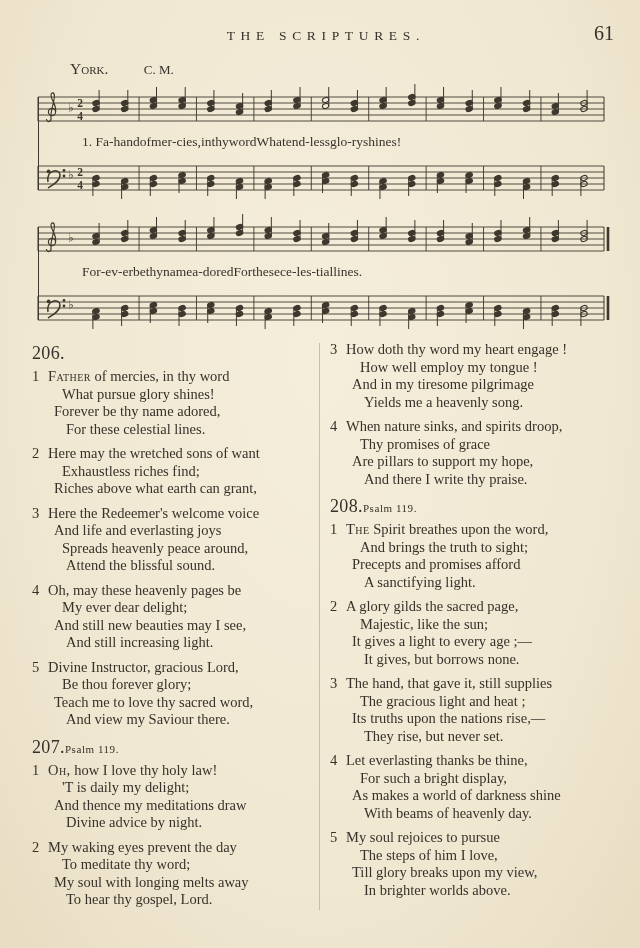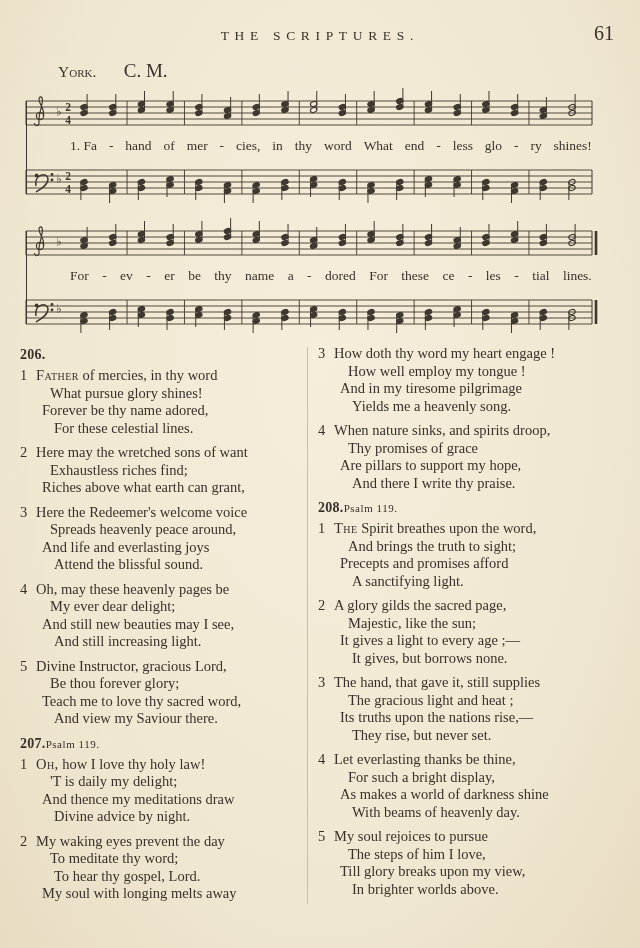--- a/index.html
+++ b/index.html
@@ -2,48 +2,48 @@
 <html><head>
 <meta charset="utf-8">
 <style>
   html,body{margin:0;padding:0}
   body{
     width:640px;height:948px;overflow:hidden;
     background:radial-gradient(ellipse at 50% 38%, #f5eedb 0%, #f0e7d1 65%, #e8dcc2 100%);
     font-family:"Liberation Serif", serif;
     color:#37312a;
   }
-  .page{box-sizing:border-box;height:100%;padding:16px 26px 0 20px;position:relative}
+  .page{box-sizing:border-box;height:100%;padding:16px 26px 0 32px;position:relative}
 
   
   .header{display:grid;grid-template-columns:46px 1fr 46px;align-items:baseline;margin-top:6px}
   .running-title{grid-column:2;text-align:center;font-size:13.5px;letter-spacing:.42em;text-indent:.42em}
   .page-number{text-align:right;font-size:20px}
 
   
   .tune-line{margin:15px 0 3px 38px;font-size:14px}
   .tune-name{font-variant:small-caps;font-size:15.5px}
-  .tune-meter{margin-left:24px;font-size:19px}
+  .tune-meter{margin-left:32px;font-size:13px}
 
   
   .music{margin-top:2px}
   .system{position:relative;margin-bottom:9px}
   .system::before{content:"";position:absolute;left:6px;top:16px;bottom:12px;width:1px;background:#3e382e}
   svg.staff{display:block;width:580px;height:52px}
-  .lyrics{display:flex;justify-content:space-between;align-items:baseline;
+  .lyrics{display:flex;justify-content:flex-start;align-items:baseline;
           padding:0 22px 0 50px;height:17px;line-height:17px;font-size:13.5px;color:#38322b}
   .lyrics .syl{white-space:pre}
 
   
   .text-columns{display:flex;margin-top:8px;align-items:stretch}
   .col{width:278px}
   .divider{width:1px;background:#c9bfa4;margin:2px 10px 6px 9px}
   .hymn-heading{display:flex;align-items:baseline;margin:8px 0 4px}
   .hymn-heading.first{margin-top:2px}
-  .hymn-number{font-weight:bold;font-size:14px;letter-spacing:.02em}
+  .hymn-number{font-weight:normal;font-size:18px;letter-spacing:.02em}
   .hymn-subtitle{flex:1;text-align:left;font-size:11px;letter-spacing:.05em}
   .verse{position:relative;margin:0 0 7px 0}
   .vline{padding-left:16px;font-size:14.5px;line-height:17.5px}
   .vline.i1{padding-left:30px}
   .vline.i2{padding-left:22px}
   .vline.i3{padding-left:34px}
   .vnum{position:absolute;left:0;top:0;font-size:14.5px}
   .sc{font-variant:small-caps;letter-spacing:.03em}
 </style>
 </head>
@@ -436,22 +436,22 @@
           <div class="vline i2">Forever be thy name adored,</div>
           <div class="vline i3">For these celestial lines.</div>
         </div>
         <div class="verse">
           <div class="vline i0"><span class="vnum">2</span>Here may the wretched sons of want</div>
           <div class="vline i1">Exhaustless riches find;</div>
           <div class="vline i2">Riches above what earth can grant,</div>
         </div>
         <div class="verse">
           <div class="vline i0"><span class="vnum">3</span>Here the Redeemer's welcome voice</div>
+          <div class="vline i2">And life and everlasting joys</div>
           <div class="vline i1">Spreads heavenly peace around,</div>
-          <div class="vline i2">And life and everlasting joys</div>
           <div class="vline i3">Attend the blissful sound.</div>
         </div>
         <div class="verse">
           <div class="vline i0"><span class="vnum">4</span>Oh, may these heavenly pages be</div>
           <div class="vline i1">My ever dear delight;</div>
           <div class="vline i2">And still new beauties may I see,</div>
           <div class="vline i3">And still increasing light.</div>
         </div>
         <div class="verse">
           <div class="vline i0"><span class="vnum">5</span>Divine Instructor, gracious Lord,</div>
@@ -465,22 +465,22 @@
         </div>
         <div class="verse">
           <div class="vline i0"><span class="vnum">1</span><span class="sc">Oh,</span> how I love thy holy law!</div>
           <div class="vline i1">'T is daily my delight;</div>
           <div class="vline i2">And thence my meditations draw</div>
           <div class="vline i3">Divine advice by night.</div>
         </div>
         <div class="verse">
           <div class="vline i0"><span class="vnum">2</span>My waking eyes prevent the day</div>
           <div class="vline i1">To meditate thy word;</div>
+          <div class="vline i2">My soul with longing melts away</div>
           <div class="vline i3">To hear thy gospel, Lord.</div>
-          <div class="vline i2">My soul with longing melts away</div>
         </div>
       </div>
     <div class="divider"></div>
     <div class="col" id="col-right">
         <div class="verse">
           <div class="vline i0"><span class="vnum">3</span>How doth thy word my heart engage !</div>
           <div class="vline i1">How well employ my tongue !</div>
           <div class="vline i2">And in my tiresome pilgrimage</div>
           <div class="vline i3">Yields me a heavenly song.</div>
         </div>

